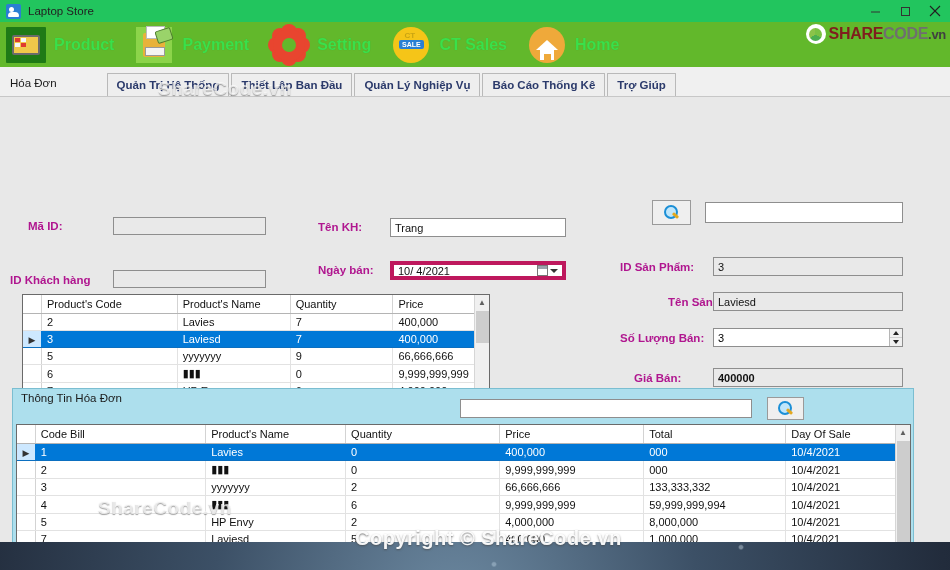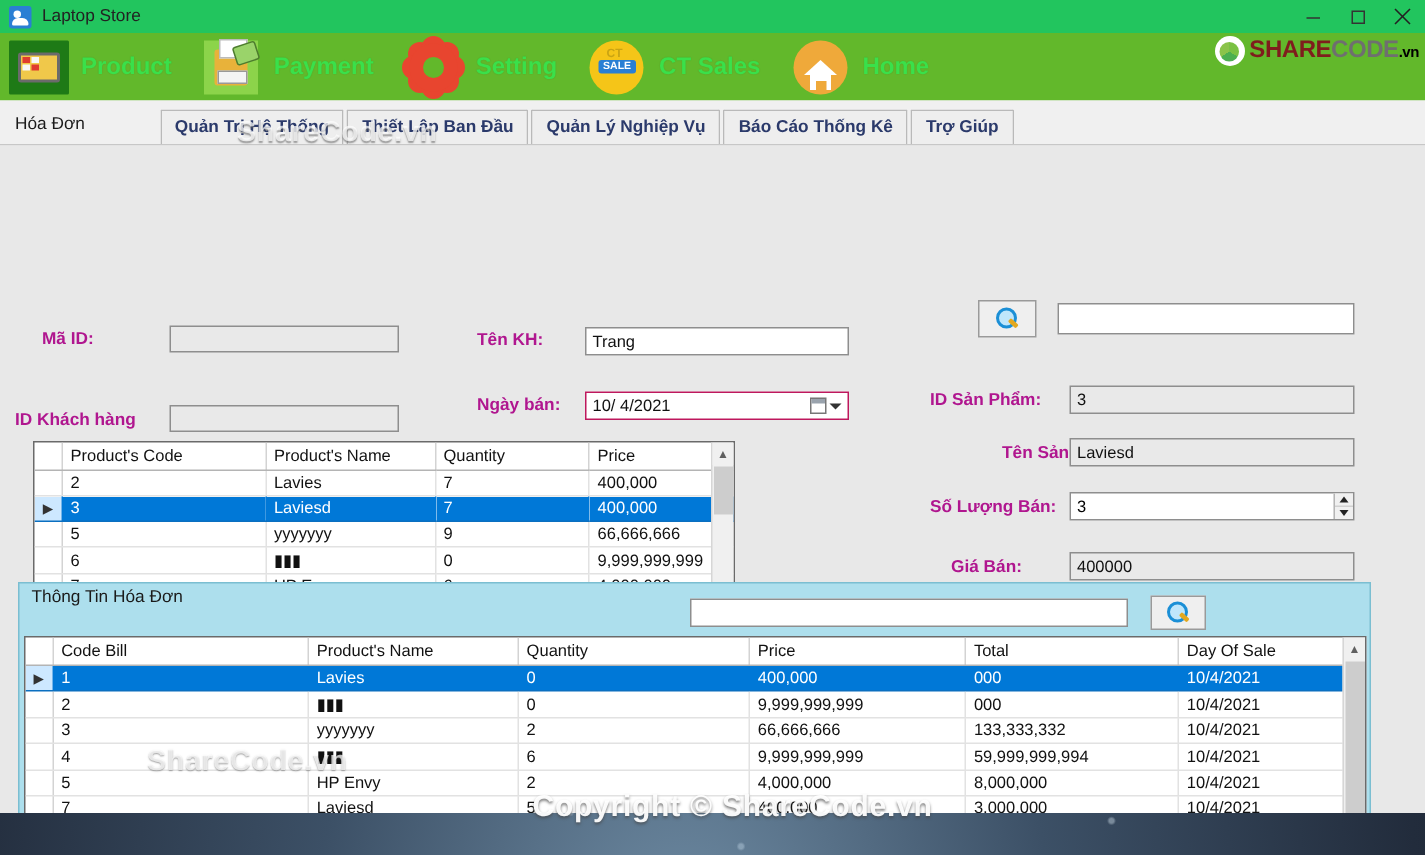--- a/index.html
+++ b/index.html
@@ -164,21 +164,21 @@
     background: #fff; position: relative;
     display:flex;align-items:center;justify-content:center;
   }
   .sc-mark::after{
     content:""; width:13px;height:13px;border-radius:50%;
     background: conic-gradient(#7ac143 0 33%, #4caf50 0 66%, #8bc34a 0 100%);
   }
   .sc-text { font-size: 16px; font-weight: bold; letter-spacing: -0.3px; line-height:1;}
   .sc-share { color:#7f1d1d; }
   .sc-code { color:#6f6f6f; }
-  .sc-vn { color:#000000; font-size: 10px; }
+  .sc-vn { color:#404040; font-size: 13px; }
 
   
   .tabrow {
     position: relative;
     height: 30px;
     background: #f0f0f0;
     border-bottom: 1px solid #c7c7c7;
     display: flex; align-items: flex-end;
     padding-left: 10px;
   }
@@ -217,21 +217,21 @@
     padding: 2px 4px;
     font-family: "Liberation Sans", sans-serif;
     line-height: 15px;
   }
   .tfield.white { background: #ffffff; }
   .tfield.readonly { background: #e9e9e9; }
 
   .date-field {
     position: absolute;
     background: #ffffff;
-    border: 1px solid #be185d;
+    border: 4px solid #be185d;
     font-size: 11px; color: #111;
     display: flex; align-items: center;
     padding-left: 4px;
   }
   .date-btn {
     margin-left: auto; display: flex; align-items: center; gap: 2px;
     padding-right: 4px;
   }
   .cal-ico {
     width: 11px; height: 11px; border: 1px solid #777; background: #fff;
@@ -491,21 +491,21 @@
         <span>
             <i class="spin-up"></i>
           </span>
         <span>
             <i class="spin-dn"></i>
           </span>
       </span>
     </div>
 
     <div class="lbl" style="left:634px; top:275px;">Giá Bán:</div>
-    <div class="tfield readonly" style="left:713px; top:271px; width:190px; height:19px;">400000</div>
+    <div class="tfield readonly" style="left:713px; top:271px; width:190px; height:19px;font-weight:bold;">400000</div>
 
     <div class="grid" style="left:22px; top:197px; width:468px; height:118px;">
       <table>
         <colgroup>
             <col style="width:18px">
             <col style="width:132px">
             <col style="width:110px">
             <col style="width:100px">
             <col style="width:93px">
           </colgroup>
@@ -639,21 +639,21 @@
             <td>4,000,000</td>
             <td>8,000,000</td>
             <td>10/4/2021</td>
           </tr>
           <tr>
             <td class="rowhdr"></td>
             <td>7</td>
             <td>Laviesd</td>
             <td>5</td>
             <td>400,000</td>
-            <td>3,000,000</td>
+            <td>1,000,000</td>
             <td>10/4/2021</td>
           </tr>
 
         </tbody>
       </table>
       <div class="vscroll">
         <div class="vs-arrow">▲</div>
         <div class="vs-thumb" style="top:16px; height:130px;"></div>
 
       </div>

